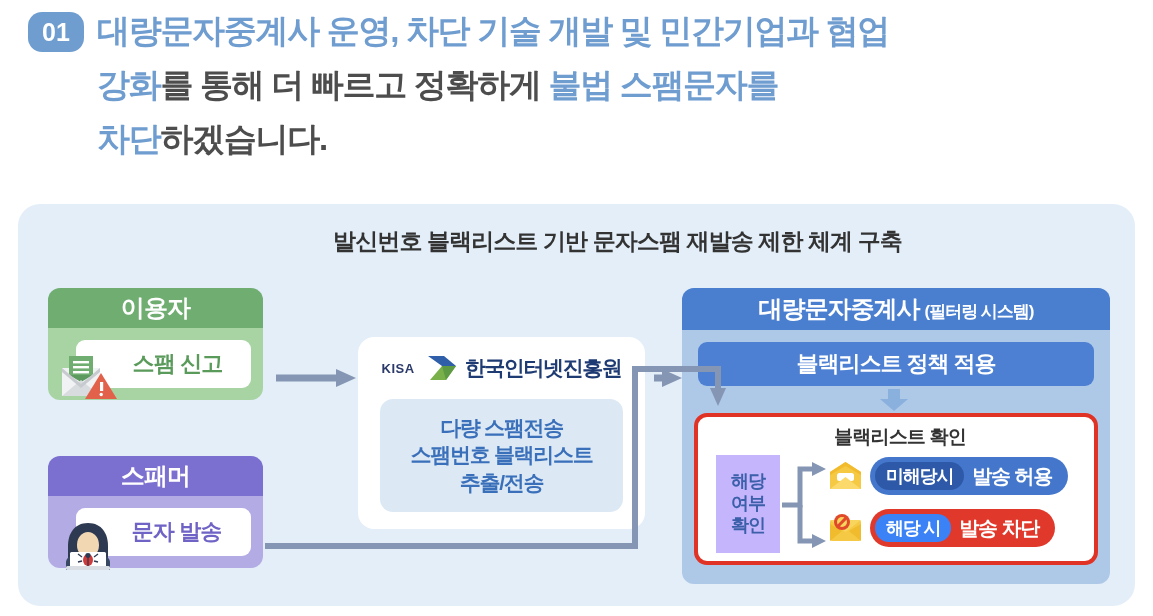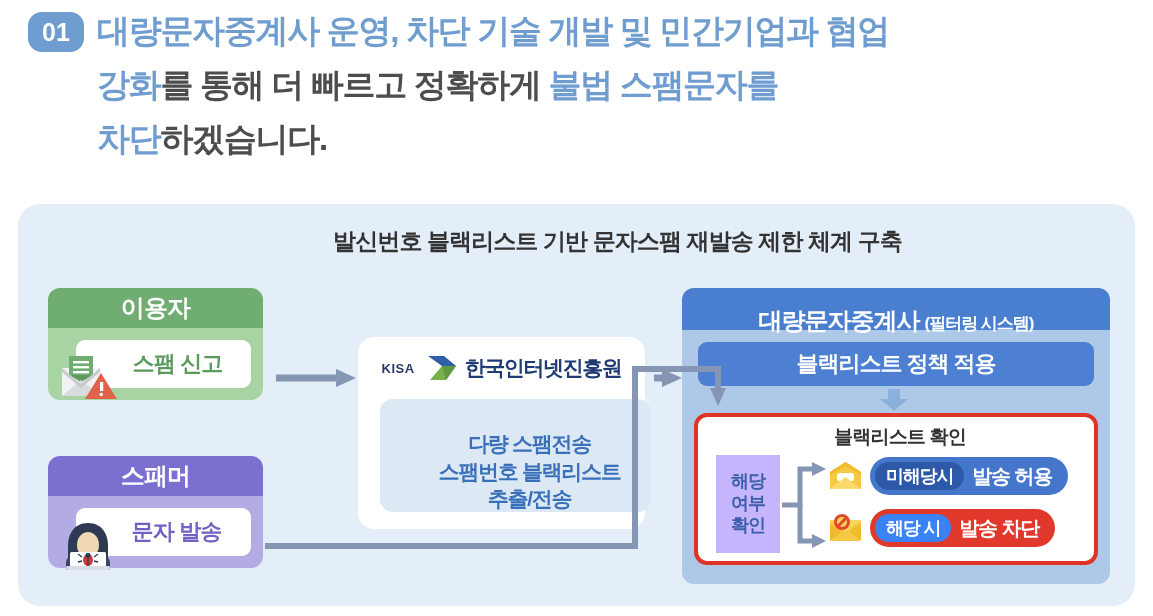--- a/index.html
+++ b/index.html
@@ -104,38 +104,37 @@
   .kisa-mark{width:36px;height:28px;position:relative;}
   .kisa-text{
     font-size:13px;font-weight:bold;color:#2b3a6b;letter-spacing:0.5px;
   }
   .kisa-korean{
     font-size:21px;font-weight:bold;color:#1f3b73;letter-spacing:-1.4px;
   }
   #kisa-inner{
     position:absolute;left:22px;top:62px;width:243px;height:113px;
     background:#dce9f5;border-radius:13px;
-    display:flex;flex-direction:column;align-items:center;justify-content:flex-end;
+    display:flex;flex-direction:column;align-items:center;justify-content:center;
     gap:1px;
-    padding-left:28px;
   }
   #kisa-inner div{
     font-size:21px;font-weight:bold;color:#3a6fba;letter-spacing:-1.3px;
     line-height:1.25;
   }
 
   
   #carrier-card{
     position:absolute;left:664px;top:84px;width:428px;height:296px;
     background:#aec8e8;border-radius:12px;overflow:hidden;
   }
   #carrier-head{
     height:42px;background:#4a7fd0;
     display:flex;align-items:baseline;justify-content:center;gap:5px;
-    padding-top:17px;box-sizing:border-box;
+    padding-top:5px;box-sizing:border-box;
   }
   #carrier-head .big{
     font-size:24px;font-weight:bold;color:#ffffff;letter-spacing:-1px;
   }
   #carrier-head .small{
     font-size:17px;font-weight:bold;color:#ffffff;letter-spacing:-1px;
   }
   #policy-box{
     position:absolute;left:16px;top:54px;width:396px;height:44px;
     background:#4d80d2;border-radius:9px;

